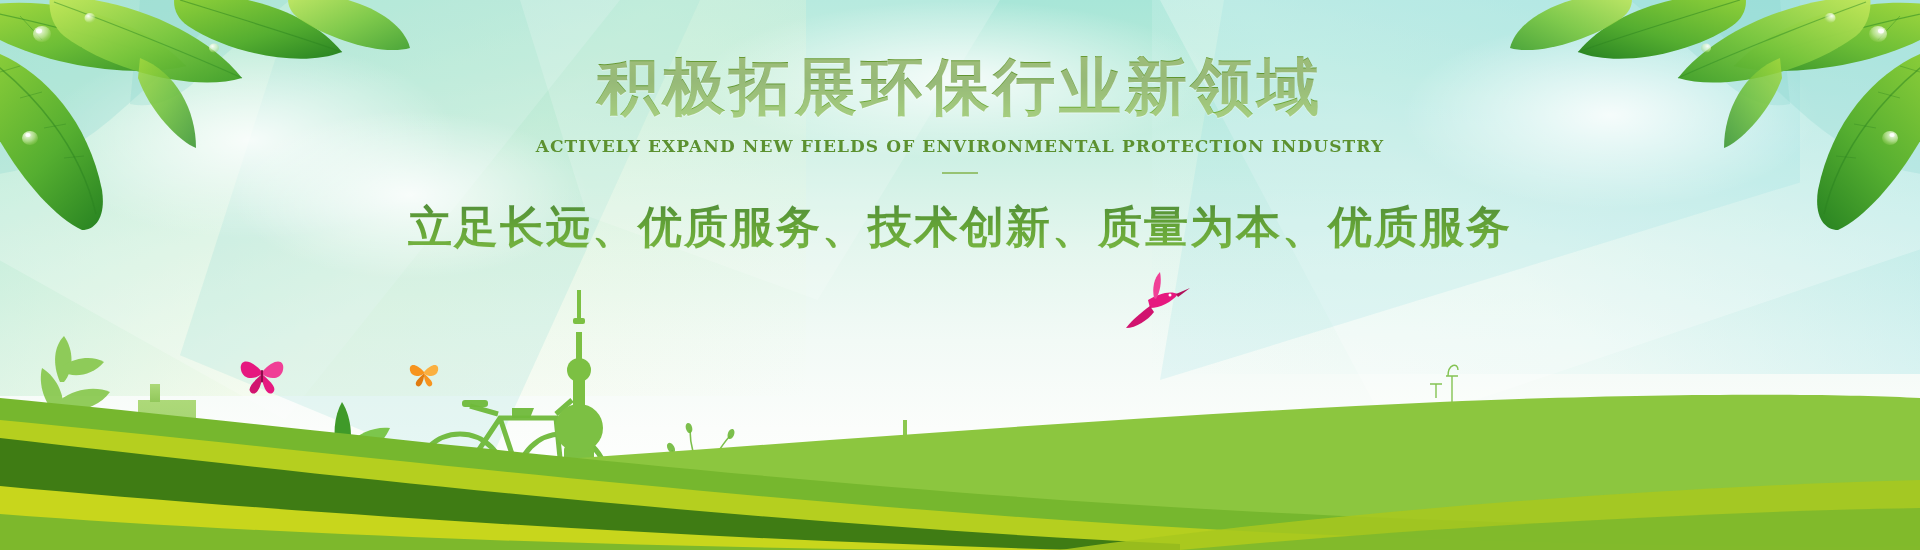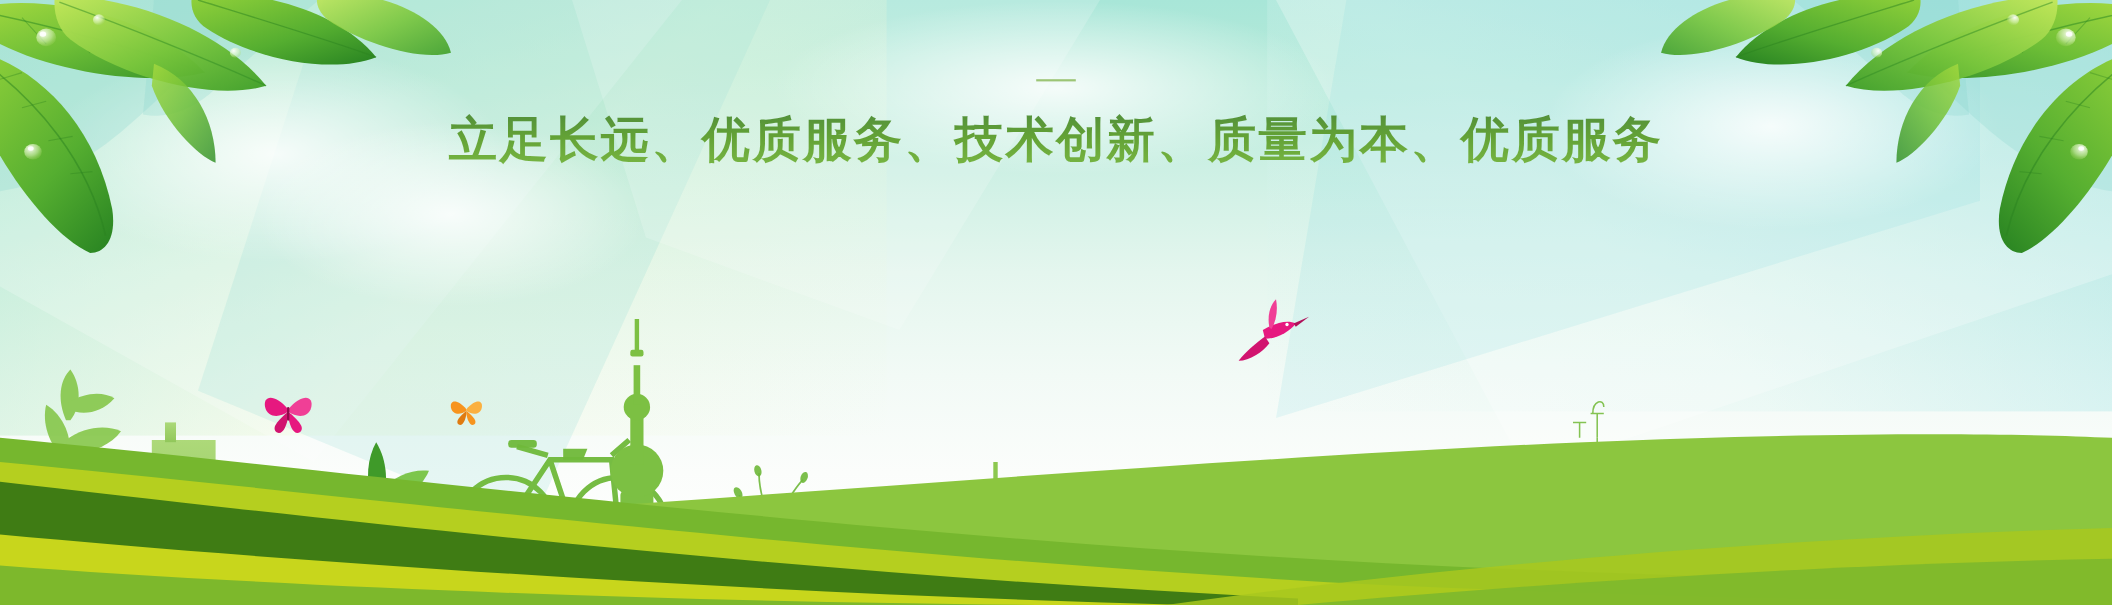--- a/index.html
+++ b/index.html
@@ -201,20 +201,22 @@
     <path d="M150 58 C 186 72 206 110 206 148 C 190 142 160 112 148 78 Z" fill="url(#lg1)" opacity="0.85"></path>
     <ellipse cx="52" cy="34" rx="9" ry="8" fill="url(#drop)"></ellipse>
     <ellipse cx="49" cy="31" rx="3" ry="2.4" fill="#ffffff" opacity="0.9"></ellipse>
     <ellipse cx="100" cy="18" rx="5.5" ry="5" fill="url(#drop)"></ellipse>
     <ellipse cx="40" cy="138" rx="8" ry="7" fill="url(#drop)"></ellipse>
     <ellipse cx="38" cy="135" rx="2.6" ry="2" fill="#ffffff" opacity="0.9"></ellipse>
     <ellipse cx="224" cy="48" rx="5" ry="4.5" fill="url(#drop)"></ellipse>
   </svg>
 
   <div class="text-block">
+    <div class="title-cn">积极拓展环保行业新领域</div>
+    <div class="subtitle-en">ACTIVELY EXPAND NEW FIELDS OF ENVIRONMENTAL PROTECTION INDUSTRY</div>
     <div class="divider"></div>
     <div class="tagline-cn">立足长远、优质服务、技术创新、质量为本、优质服务</div>
   </div>
 
   <svg class="scenery" viewBox="0 0 1920 300" preserveAspectRatio="none">
     <defs>
       <linearGradient id="bld" x1="0" y1="0" x2="0" y2="1">
         <stop offset="0%" stop-color="#8cc84f"></stop>
           <stop offset="100%" stop-color="#6fb036"></stop>
       </linearGradient>

